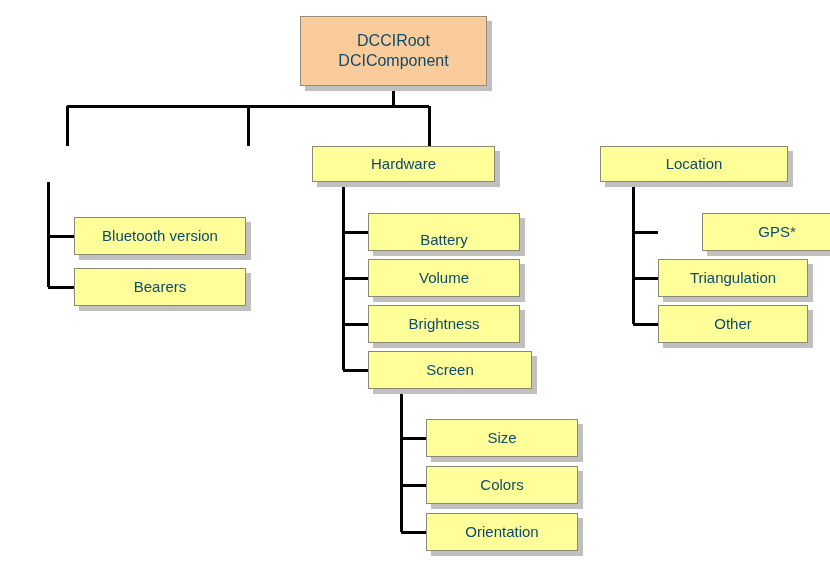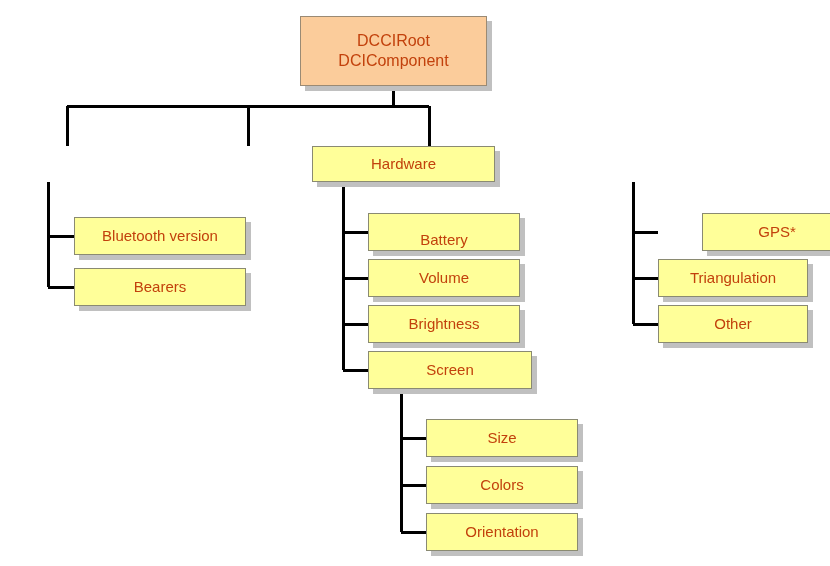--- a/index.html
+++ b/index.html
@@ -28,21 +28,21 @@
   }
   .node {
     position: absolute;
     box-sizing: border-box;
     border: 1px solid #8a8a72;
     display: flex;
     align-items: center;
     justify-content: center;
     text-align: center;
     font-size: 15px;
-    color: #c2410c;
+    color: #0c4a6e;
     line-height: 1.25;
     box-shadow: 5px 5px 0 0 #c0c0c0;
     z-index: 2;
     user-select: none;
   }
   .node.root {
     background: #fbcc9b;
     border-color: #9a8a74;
     flex-direction: column;
     font-size: 16px;
@@ -95,20 +95,23 @@
   <div class="node root" style="left: 300px; top: 16px; width: 187px; height: 70px; background: rgb(251, 204, 155); box-shadow: rgb(192, 192, 192) 5px 5px 0px 0px;">
     <span class="line1">DCCIRoot</span>
     <span class="line2">DCIComponent</span>
   </div>
 
 
   <div class="node leafbox" style="left: 312px; top: 146px; width: 183px; height: 36px; background: rgb(255, 255, 153); border-color: rgb(138, 138, 114); box-shadow: rgb(192, 192, 192) 5px 5px 0px 0px;">
     <span>Hardware</span>
   </div>
 
+  <div class="node leafbox" style="left: 600px; top: 146px; width: 188px; height: 36px; background: rgb(255, 255, 153); border-color: rgb(138, 138, 114); box-shadow: rgb(192, 192, 192) 5px 5px 0px 0px;">
+    <span>Location</span>
+  </div>
 
   <div class="node leafbox" style="left: 74px; top: 217px; width: 172px; height: 38px; background: rgb(255, 255, 153); border-color: rgb(138, 138, 114); box-shadow: rgb(192, 192, 192) 5px 5px 0px 0px;">
     <span>Bluetooth version</span>
   </div>
 
   <div class="node leafbox" style="left: 74px; top: 268px; width: 172px; height: 38px; background: rgb(255, 255, 153); border-color: rgb(138, 138, 114); box-shadow: rgb(192, 192, 192) 5px 5px 0px 0px;">
     <span>Bearers</span>
   </div>
 
   <div class="node leafbox" style="left: 368px; top: 213px; width: 152px; height: 38px; background: rgb(255, 255, 153); border-color: rgb(138, 138, 114); box-shadow: rgb(192, 192, 192) 5px 5px 0px 0px; align-items: flex-end;">

